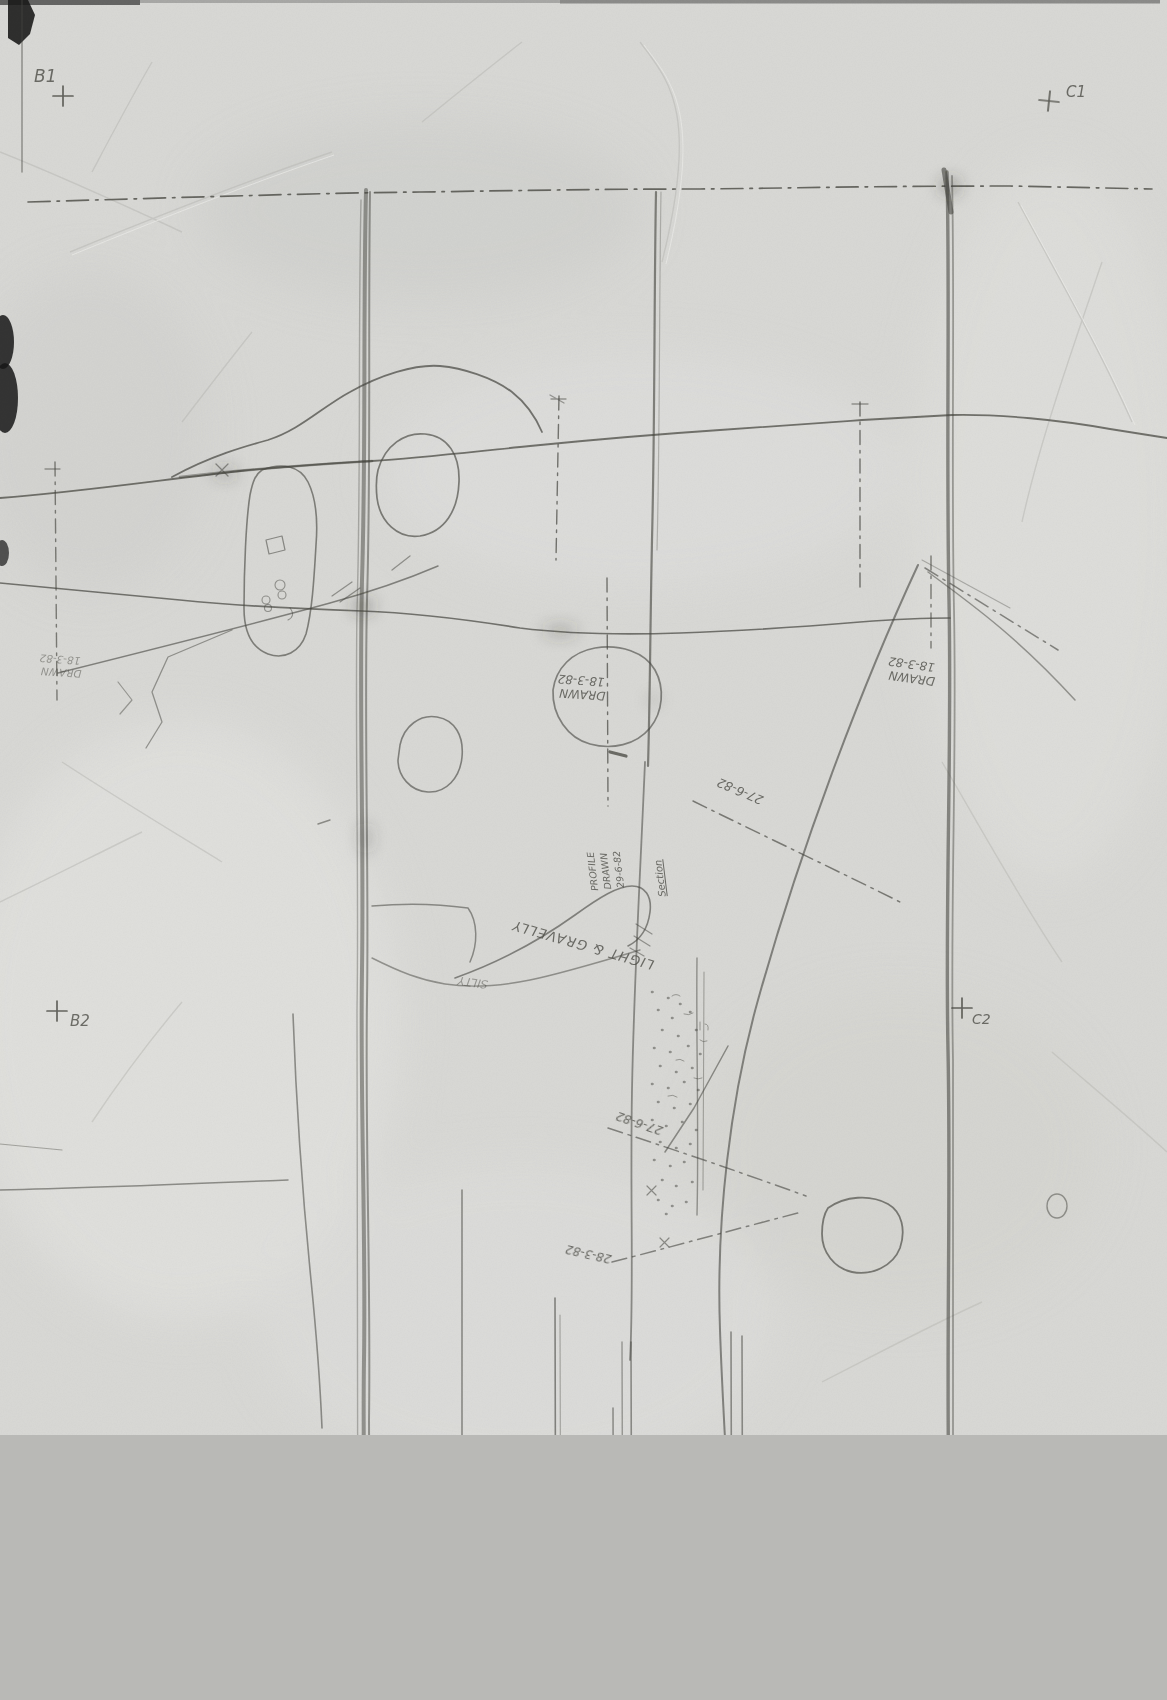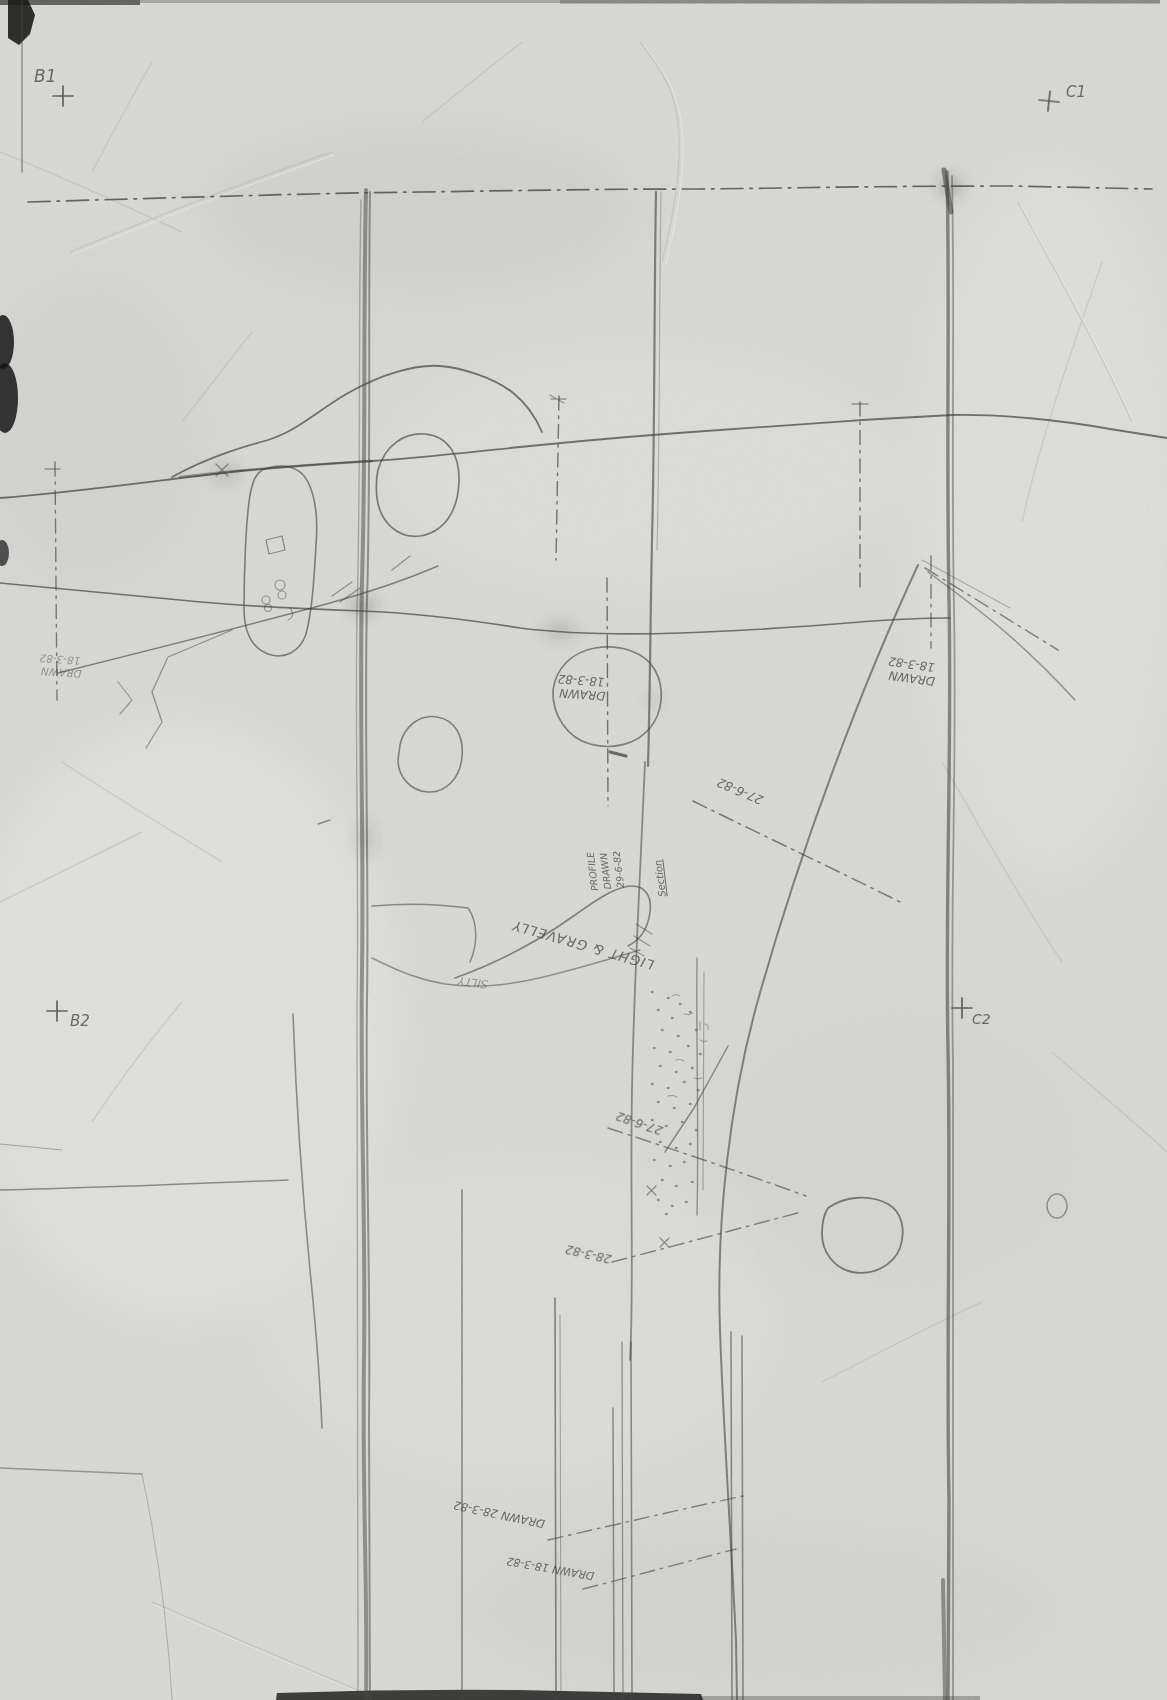--- a/index.html
+++ b/index.html
@@ -1,16 +1,16 @@
 <!DOCTYPE html>
 <html><head>
 <meta charset="utf-8">
 <style>
   html,body{margin:0;padding:0;background:#b9b9b6;}
-  .sheet{width:1167px;height:1700px;position:relative;overflow:hidden;}
+  .sheet{width:1167px;height:1435px;position:relative;overflow:hidden;}
   svg{display:block;}
   text{font-family:"DejaVu Sans",sans-serif;font-style:italic;fill:#4a4a44;}
   .pencil{stroke:#45453f;fill:none;stroke-linecap:round;stroke-linejoin:round;}
 </style>
 </head>
 <body>
 
 <div class="sheet">
 <svg width="1167" height="1700" viewBox="0 0 1167 1700" xmlns="http://www.w3.org/2000/svg">
   <defs>

